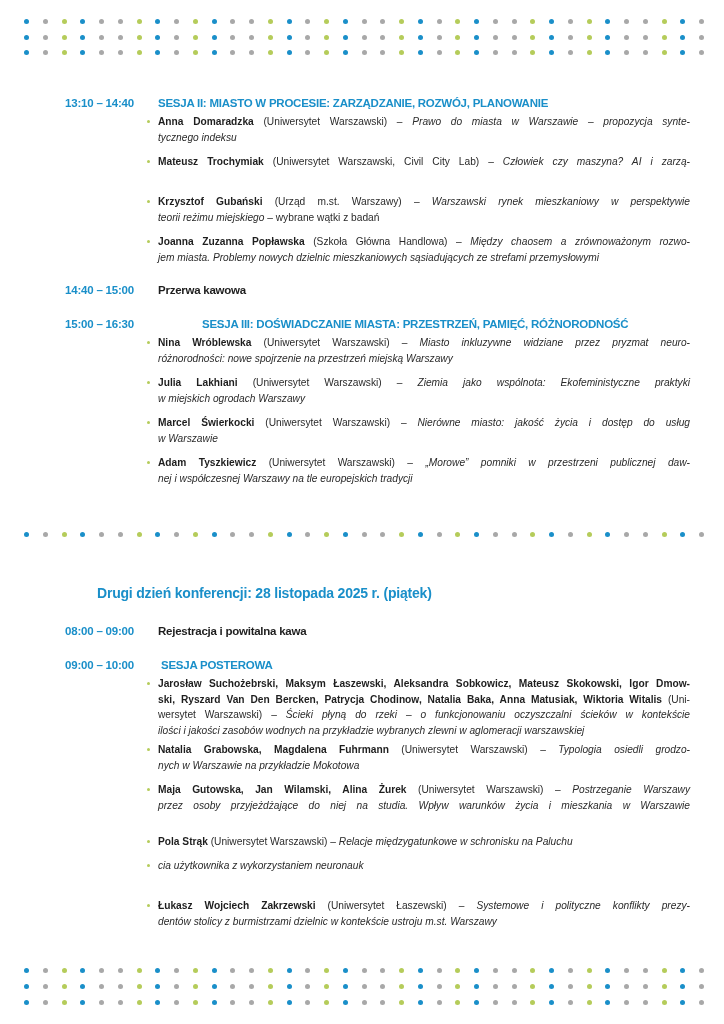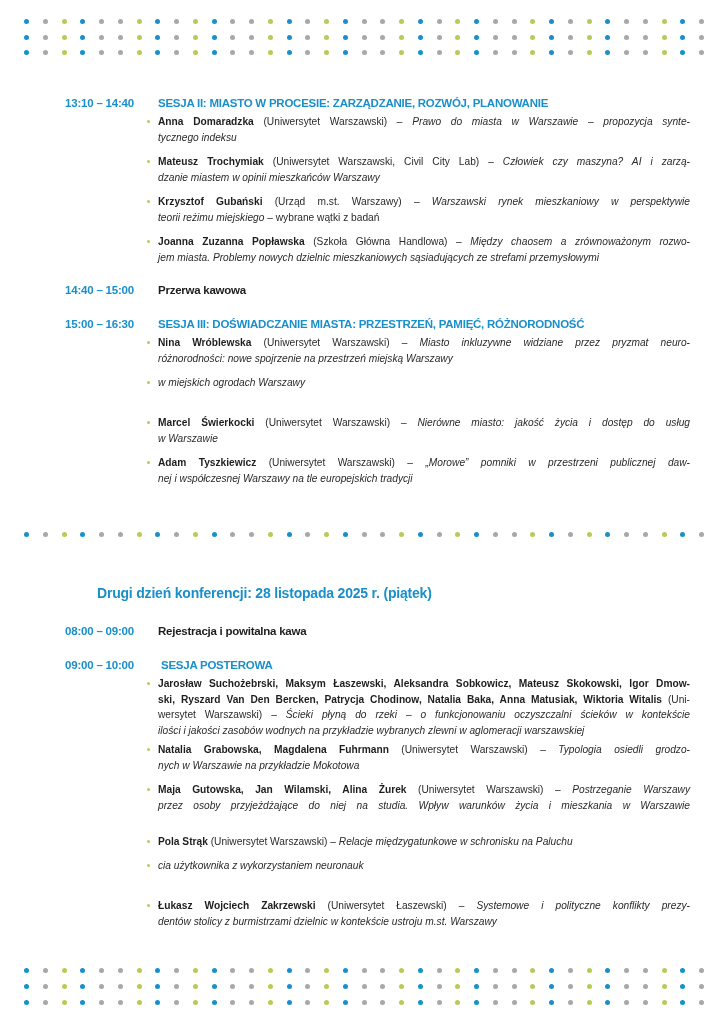--- a/index.html
+++ b/index.html
@@ -294,21 +294,20 @@
     <span class="bullet"></span>
     <div class="item-text">
       <span class="line"><span class="author">Anna Domaradzka</span><span> (Uniwersytet Warszawski) – </span><span class="title">Prawo do miasta w Warszawie – propozycja synte-</span></span>
       <span class="line last"><span class="title">tycznego indeksu</span></span>
     </div>
   </div>
 <div class="item" style="top:154px;">
     <span class="bullet"></span>
     <div class="item-text">
       <span class="line"><span class="author">Mateusz Trochymiak</span><span> (Uniwersytet Warszawski, Civil City Lab) – </span><span class="title">Człowiek czy maszyna? AI i zarzą-</span></span>
-      <span class="line last"><span class="title">dzanie miastem w opinii mieszkańców Warszawy</span></span>
     </div>
   </div>
 <div class="item" style="top:194px;">
     <span class="bullet"></span>
     <div class="item-text">
       <span class="line"><span class="author">Krzysztof Gubański</span><span> (Urząd m.st. Warszawy) – </span><span class="title">Warszawski rynek mieszkaniowy w perspektywie</span></span>
       <span class="line last"><span class="title">teorii reżimu miejskiego</span><span> – wybrane wątki z badań</span></span>
     </div>
   </div>
 <div class="item" style="top:234px;">
@@ -316,31 +315,32 @@
     <div class="item-text">
       <span class="line"><span class="author">Joanna Zuzanna Popławska</span><span> (Szkoła Główna Handlowa) – </span><span class="title">Między chaosem a zrównoważonym rozwo-</span></span>
       <span class="line last"><span class="title">jem miasta. Problemy nowych dzielnic mieszkaniowych sąsiadujących ze strefami przemysłowymi</span></span>
     </div>
   </div>
 
 <div class="time" style="top:284px;">14:40 – 15:00</div>
 <div class="plain-title" style="top:284px;">Przerwa kawowa</div>
 
 <div class="time" style="top:318px;">15:00 – 16:30</div>
-<div class="session-title" style="top:318px;">SESJA III: DOŚWIADCZANIE MIASTA: PRZESTRZEŃ, PAMIĘĆ, RÓŻNORODNOŚĆ</div>
+<div class="session-title" style="top:318px;margin-left:44px;">SESJA III: DOŚWIADCZANIE MIASTA: PRZESTRZEŃ, PAMIĘĆ, RÓŻNORODNOŚĆ</div>
 <div class="item" style="top:335px;">
     <span class="bullet"></span>
     <div class="item-text">
       <span class="line"><span class="author">Nina Wróblewska</span><span> (Uniwersytet Warszawski) – </span><span class="title">Miasto inkluzywne widziane przez pryzmat neuro-</span></span>
       <span class="line last"><span class="title">różnorodności: nowe spojrzenie na przestrzeń miejską Warszawy</span></span>
     </div>
   </div>
 <div class="item" style="top:375px;">
     <span class="bullet"></span>
     <div class="item-text">
+      <span class="line"><span class="author">Julia Lakhiani</span><span> (Uniwersytet Warszawski) – </span><span class="title">Ziemia jako wspólnota: Ekofeministyczne praktyki</span></span>
       <span class="line last"><span class="title">w miejskich ogrodach Warszawy</span></span>
     </div>
   </div>
 <div class="item" style="top:415px;">
     <span class="bullet"></span>
     <div class="item-text">
       <span class="line"><span class="author">Marcel Świerkocki</span><span> (Uniwersytet Warszawski) – </span><span class="title">Nierówne miasto: jakość życia i dostęp do usług</span></span>
       <span class="line last"><span class="title">w Warszawie</span></span>
     </div>
   </div>

